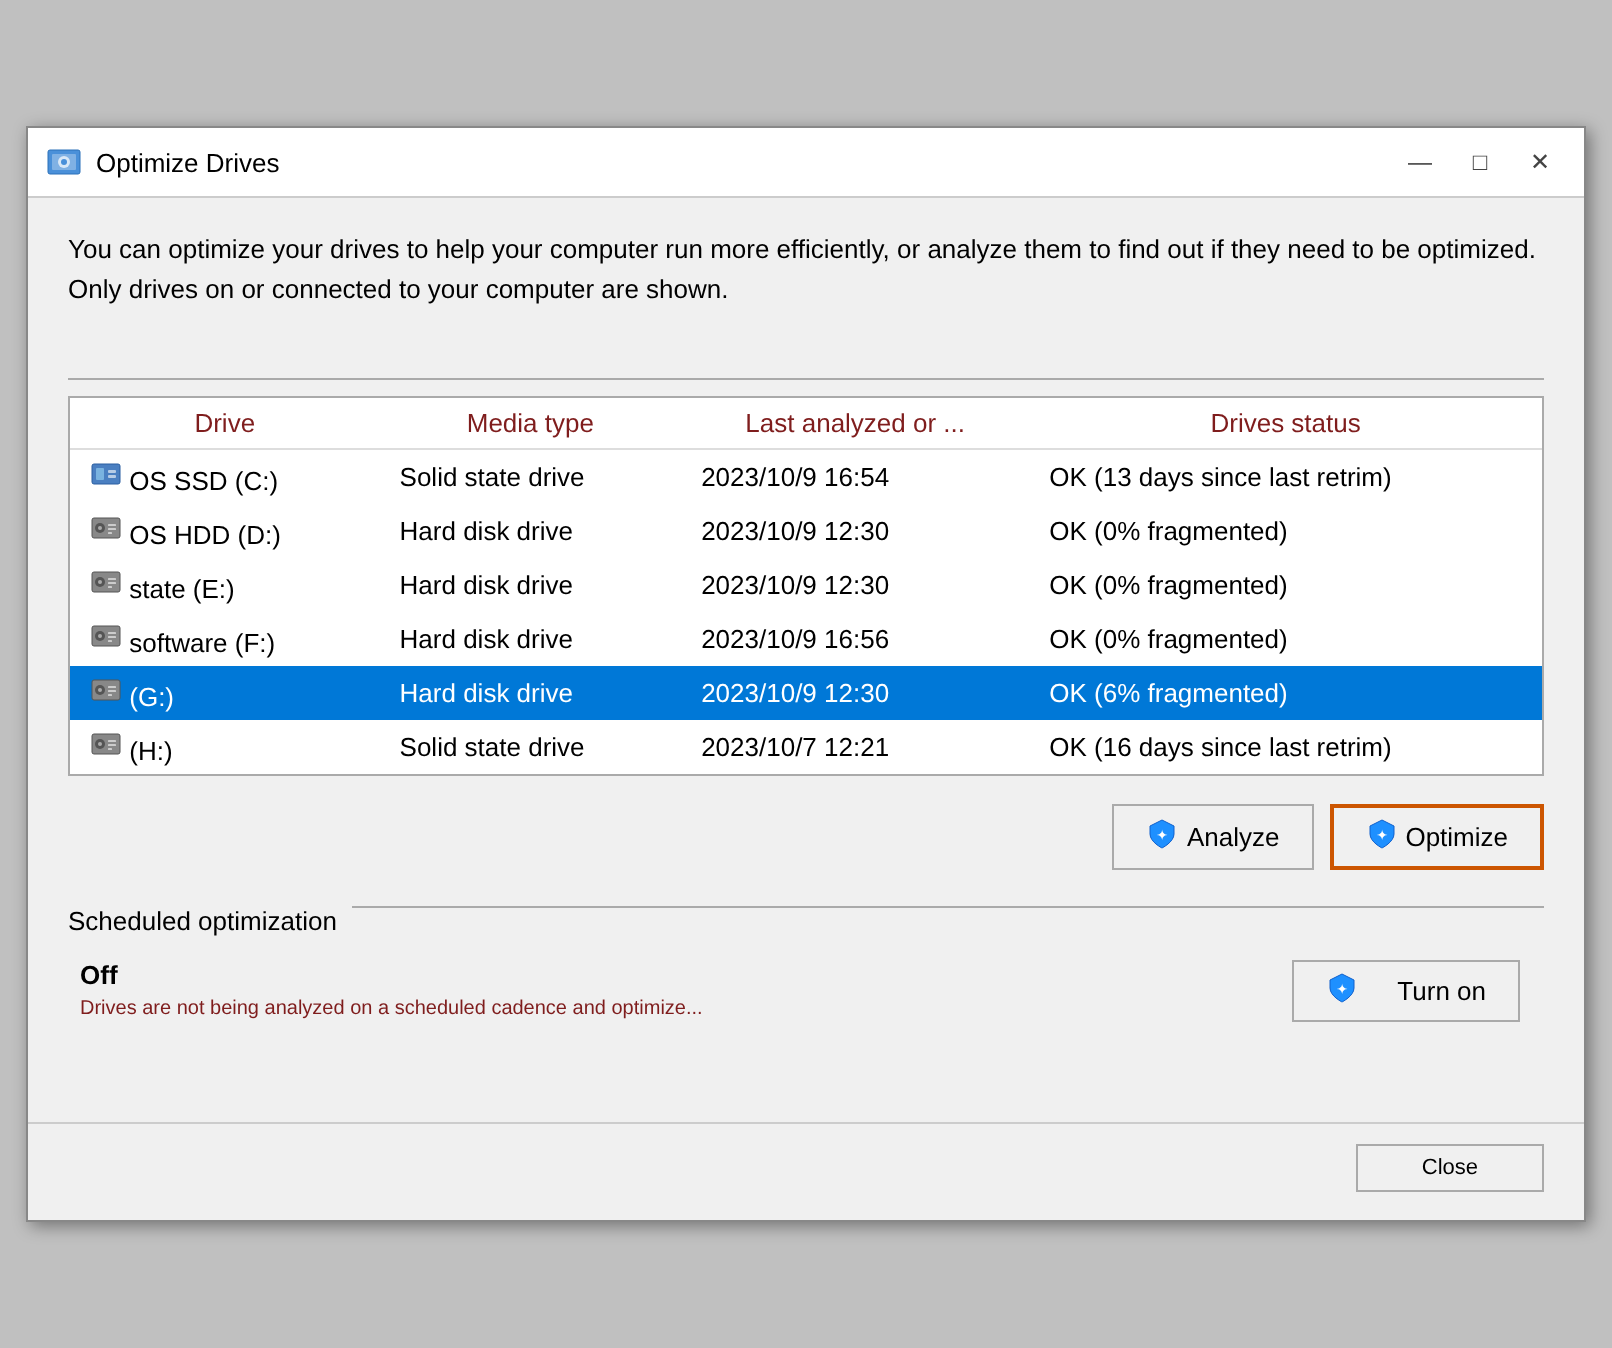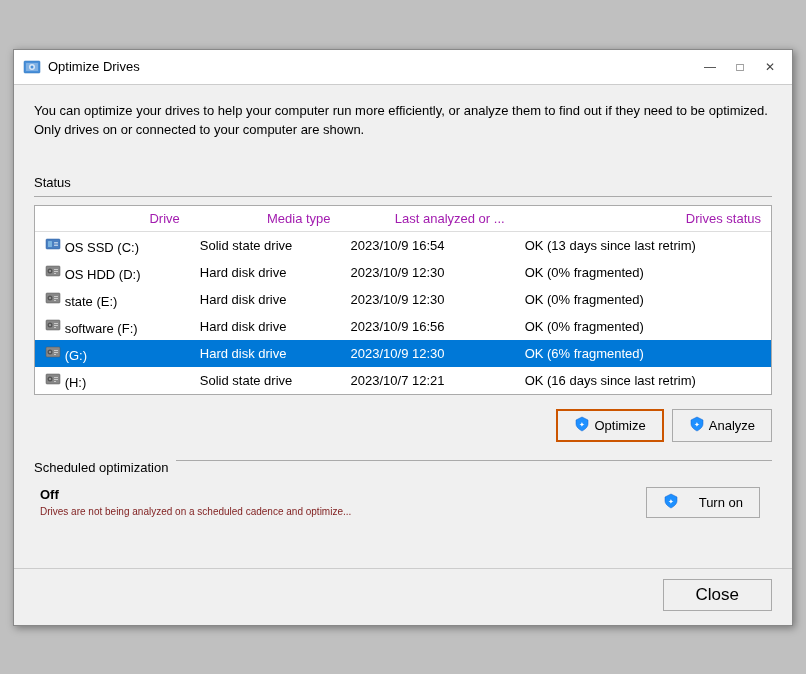--- a/index.html
+++ b/index.html
@@ -78,24 +78,24 @@
     .drives-table-container {
       border: 1px solid #aaa;
       background: #fff;
       margin-bottom: 14px;
     }
     .drives-table {
       width: 100%;
       border-collapse: collapse;
     }
     .drives-table th {
-      text-align: right;
+      text-align: center;
       padding: 5px 10px;
       font-weight: 400;
-      color: #a21caf;
+      color: #7f1d1d;
       font-size: 13px;
       border-bottom: 1px solid #ddd;
       background: #fff;
     }
     .drives-table td {
       padding: 4px 10px;
       font-size: 13px;
       color: #000;
       margin-left: 40px;
     }
@@ -161,21 +161,21 @@
     }
     .footer {
       display: flex;
       justify-content: flex-end;
       padding: 10px 20px 14px;
       border-top: 1px solid #ccc;
       margin-top: 20px;
     }
     .footer-btn {
       padding: 5px 32px;
-      font-size: 17px;
+      font-size: 11px;
       background: #f0f0f0;
       border: 1px solid #aaa;
       cursor: pointer;
       min-width: 80px;
     }
   </style>
 </head>
 <body>
 
 <div class="window">
@@ -193,21 +193,20 @@
     <div class="title-bar-controls">
       <button class="title-btn">—</button>
       <button class="title-btn">□</button>
       <button class="title-btn close">✕</button>
     </div>
   </div>
 
   <div class="content">
     <p class="description">You can optimize your drives to help your computer run more efficiently, or analyze them to find out if they need to be optimized. Only drives on or connected to your computer are shown.</p>
 
-    <div class="section-label">Status</div>
     <hr class="section-divider">
 
     <div class="drives-table-container">
       <table class="drives-table">
         <thead>
           <tr>
             <th>Drive</th>
             <th>Media type</th>
             <th>Last analyzed or ...</th>
             <th>Drives status</th>
@@ -318,37 +317,37 @@
       </td>
       <td>Solid state drive</td>
       <td>2023/10/7 12:21</td>
       <td>OK (16 days since last retrim)</td>
     </tr>
           </tbody>
       </table>
     </div>
 
     <div class="buttons-row">
+      <button class="btn">
+        <span>
+          <svg width="16" height="16" viewBox="0 0 16 16">
+            <path d="M8 1 L14 4 L14 8 C14 12 8 15 8 15 C8 15 2 12 2 8 L2 4 Z" fill="#1e90ff" stroke="#1060cc" stroke-width="0.5"></path>
+            <text x="8" y="11" text-anchor="middle" font-size="7" fill="white">✦</text>
+          </svg>
+        </span>
+        <span>Analyze</span>
+      </button>
       <button class="btn active-border">
         <span>
           <svg width="16" height="16" viewBox="0 0 16 16">
             <path d="M8 1 L14 4 L14 8 C14 12 8 15 8 15 C8 15 2 12 2 8 L2 4 Z" fill="#1e90ff" stroke="#1060cc" stroke-width="0.5"></path>
             <text x="8" y="11" text-anchor="middle" font-size="7" fill="white">✦</text>
           </svg>
         </span>
         <span>Optimize</span>
-      </button>
-      <button class="btn">
-        <span>
-          <svg width="16" height="16" viewBox="0 0 16 16">
-            <path d="M8 1 L14 4 L14 8 C14 12 8 15 8 15 C8 15 2 12 2 8 L2 4 Z" fill="#1e90ff" stroke="#1060cc" stroke-width="0.5"></path>
-            <text x="8" y="11" text-anchor="middle" font-size="7" fill="white">✦</text>
-          </svg>
-        </span>
-        <span>Analyze</span>
       </button>
     </div>
 
     <div class="scheduled-section">
       <div class="scheduled-header">
         <span style="font-size:13px; color:#000;">Scheduled optimization</span>
         <hr class="scheduled-divider">
       </div>
       <div class="scheduled-content">
         <div class="scheduled-left">

